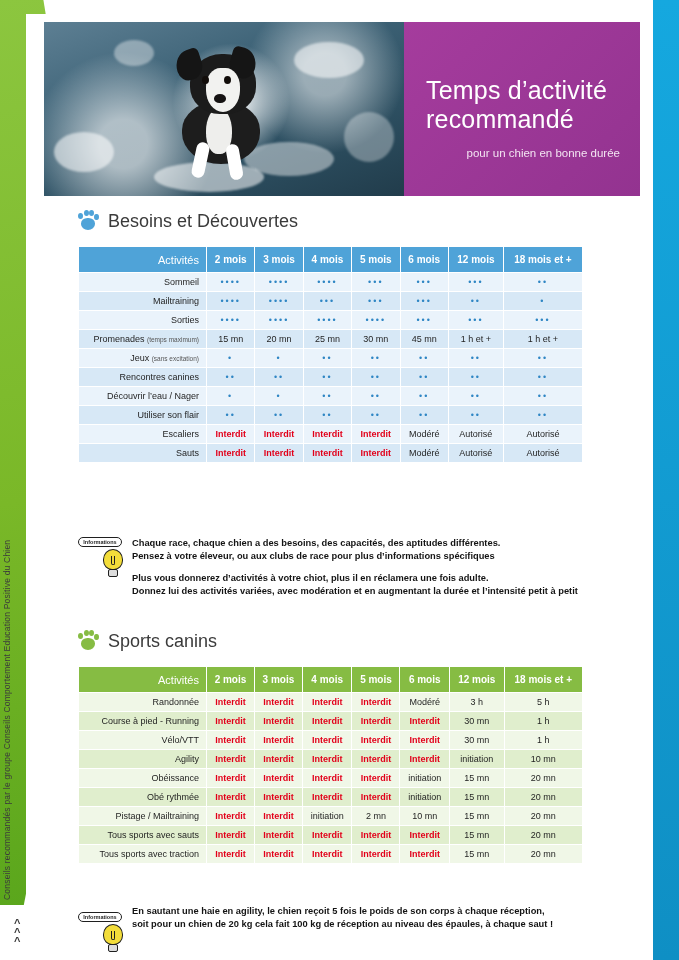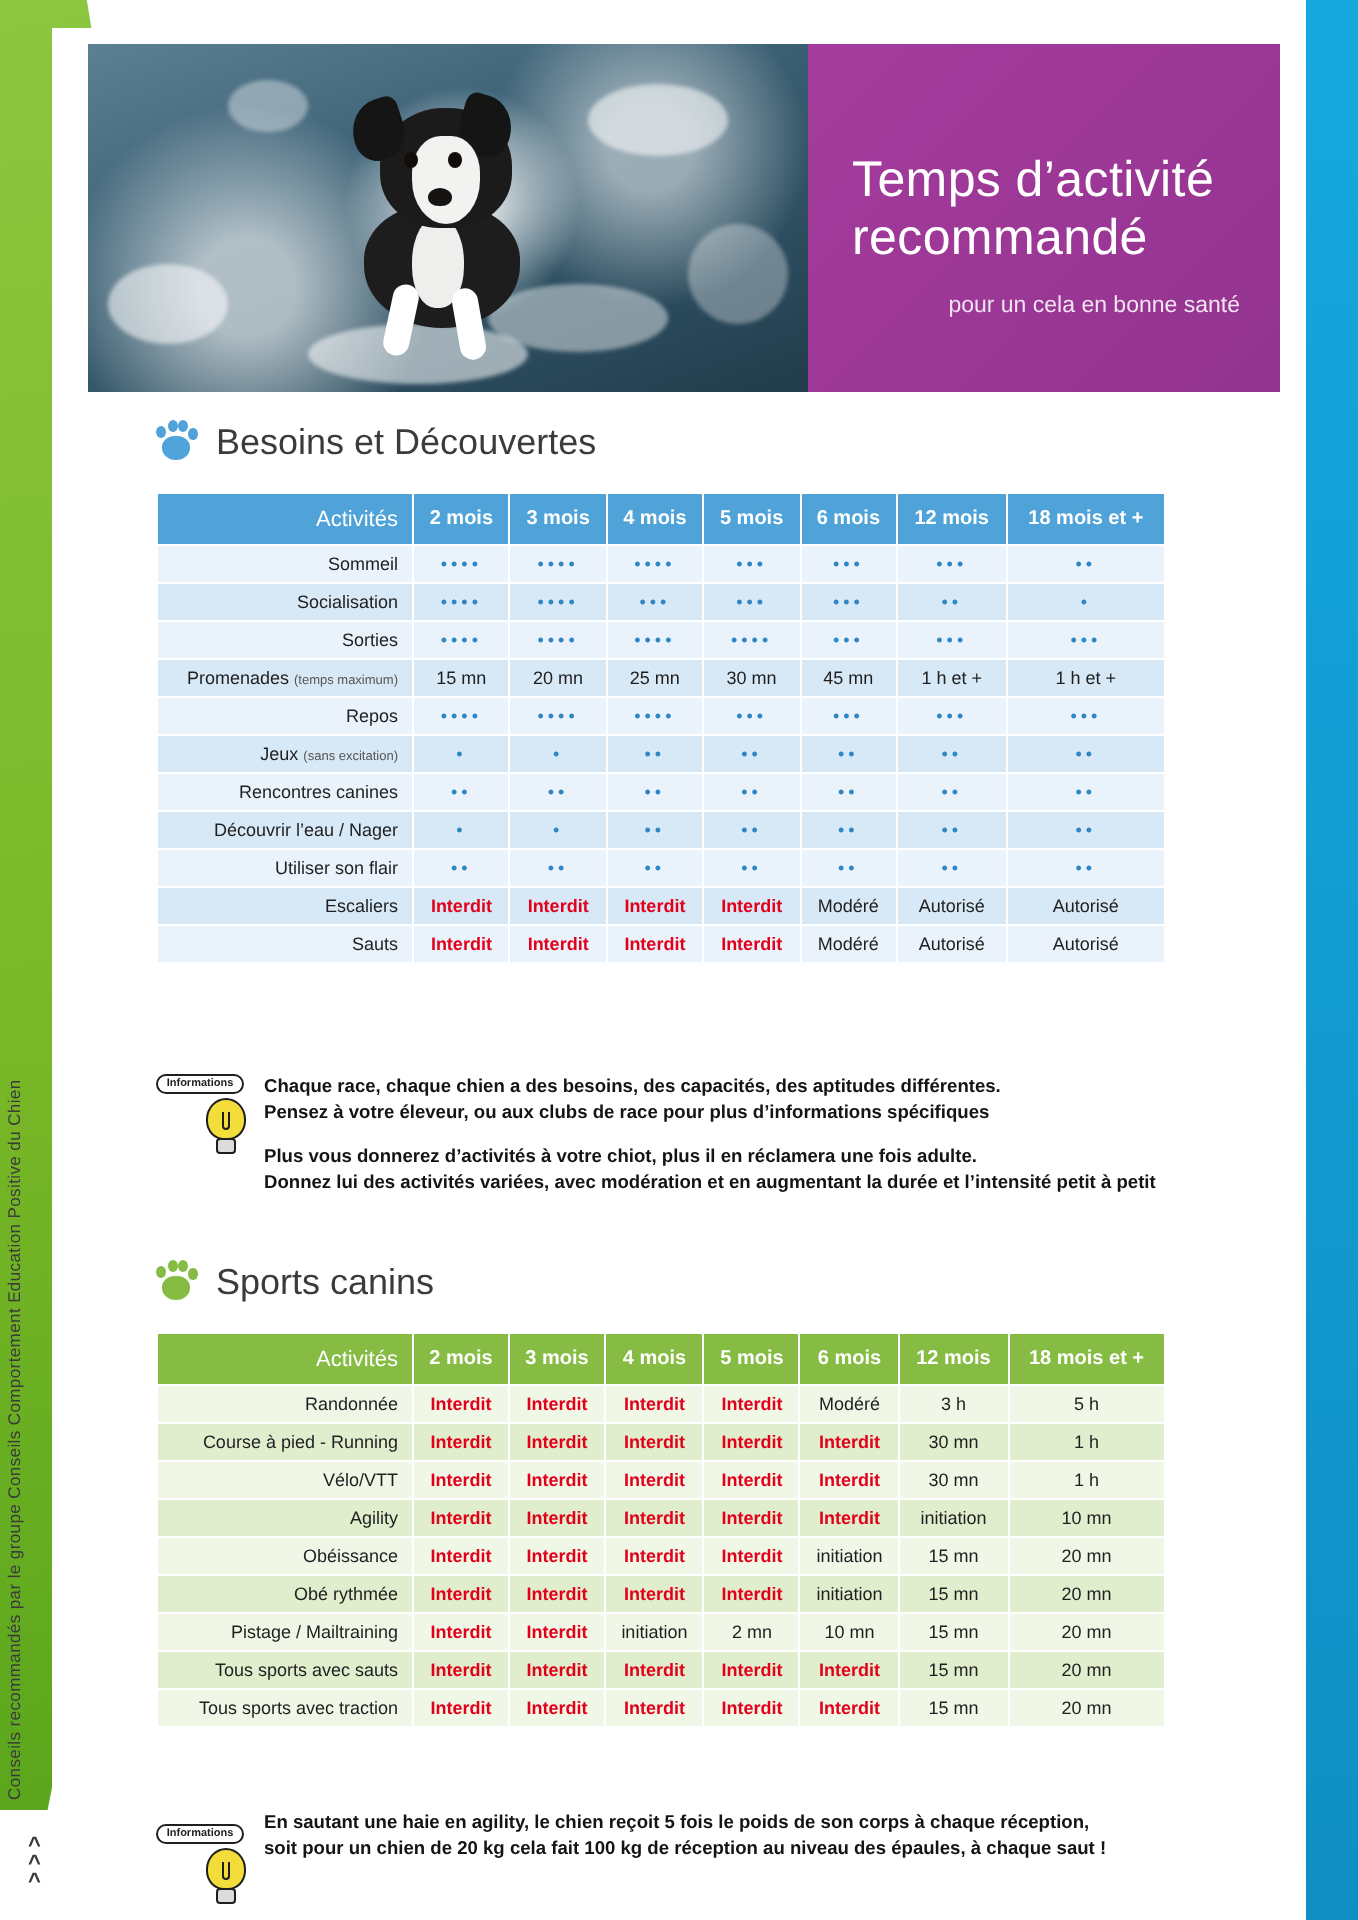--- a/index.html
+++ b/index.html
@@ -205,21 +205,21 @@
       <div class="dog-eye-l"></div>
       <div class="dog-eye-r"></div>
       <div class="dog-nose"></div>
     </div>
   </div>
   <div class="header-title">
     <h1>
       <span>Temps d’activité</span><br>
       <span>recommandé</span>
     </h1>
-    <div class="header-sub">pour un cela en bonne santé</div>
+    <div class="header-sub">pour un chien en bonne durée</div>
   </div>
 </div>
 
 <div class="section-head" style="left:78px; top:210px;align-items:flex-end;">
   <span class="paw">
     <i class="pad" style="background:#4fa3d8"></i>
     <i class="t1" style="background:#4fa3d8"></i>
     <i class="t2" style="background:#4fa3d8"></i>
     <i class="t3" style="background:#4fa3d8"></i>
     <i class="t4" style="background:#4fa3d8"></i>
@@ -245,21 +245,21 @@
         <td class="rowhead">Sommeil</td>
         <td><span class="dots">••••</span></td>
         <td><span class="dots">••••</span></td>
         <td><span class="dots">••••</span></td>
         <td><span class="dots">•••</span></td>
         <td><span class="dots">•••</span></td>
         <td><span class="dots">•••</span></td>
         <td><span class="dots">••</span></td>
       </tr>
       <tr>
-        <td class="rowhead">Socialisation</td>
+        <td class="rowhead">Mailtraining</td>
         <td><span class="dots">••••</span></td>
         <td><span class="dots">••••</span></td>
         <td><span class="dots">•••</span></td>
         <td><span class="dots">•••</span></td>
         <td><span class="dots">•••</span></td>
         <td><span class="dots">••</span></td>
         <td><span class="dots">•</span></td>
       </tr>
       <tr>
         <td class="rowhead">Sorties</td>
@@ -273,30 +273,20 @@
       </tr>
       <tr>
         <td class="rowhead">Promenades <span class="sub">(temps maximum)</span></td>
         <td>15 mn</td>
         <td>20 mn</td>
         <td>25 mn</td>
         <td>30 mn</td>
         <td>45 mn</td>
         <td>1 h et +</td>
         <td>1 h et +</td>
-      </tr>
-      <tr>
-        <td class="rowhead">Repos</td>
-        <td><span class="dots">••••</span></td>
-        <td><span class="dots">••••</span></td>
-        <td><span class="dots">••••</span></td>
-        <td><span class="dots">•••</span></td>
-        <td><span class="dots">•••</span></td>
-        <td><span class="dots">•••</span></td>
-        <td><span class="dots">•••</span></td>
       </tr>
       <tr>
         <td class="rowhead">Jeux <span class="sub">(sans excitation)</span></td>
         <td><span class="dots">•</span></td>
         <td><span class="dots">•</span></td>
         <td><span class="dots">••</span></td>
         <td><span class="dots">••</span></td>
         <td><span class="dots">••</span></td>
         <td><span class="dots">••</span></td>
         <td><span class="dots">••</span></td>

